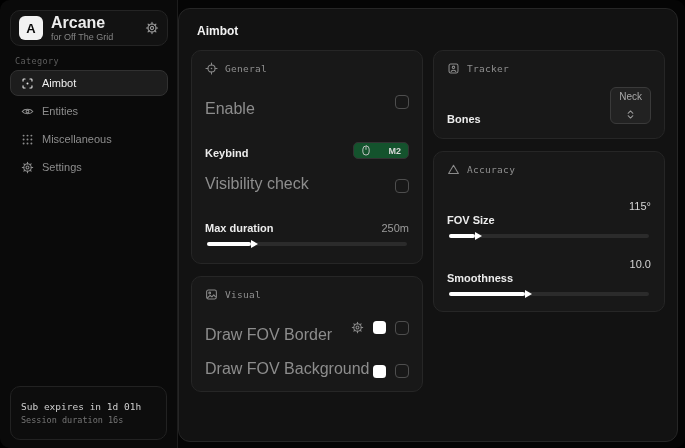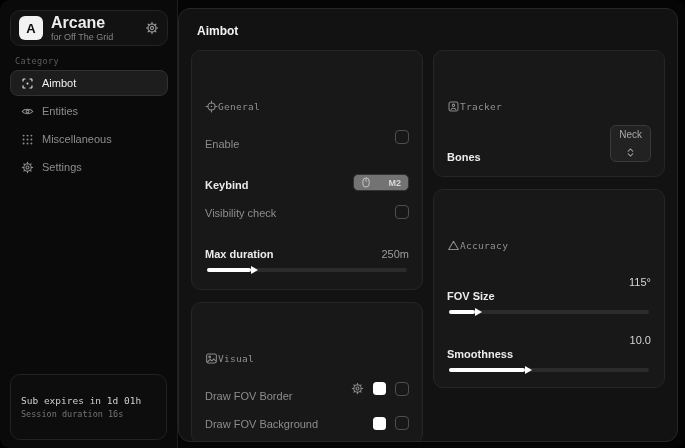--- a/index.html
+++ b/index.html
@@ -18,48 +18,48 @@
 
   .category-label { position:absolute; left:15px; top:56px; font-family:"DejaVu Sans Mono", monospace; font-size:8.5px; color:#5e5e5e; letter-spacing:.4px; }
 
   .nav { position:absolute; left:10px; top:70px; width:158px; }
   .nav-item { height:26px; display:flex; align-items:center; gap:8px; padding:0 10px; border-radius:8px; margin-bottom:2px; color:#8d8d8d; font-size:11px; cursor:pointer; border:1px solid transparent; }
   .nav-item.selected { background:#1d1d1d; border-color:#313131; color:#f0f0f0; }
   .nav-icon { width:13px; height:13px; flex:0 0 auto; }
   .nav-item .nav-icon { color:#8d8d8d; }
   .nav-item.selected .nav-icon { color:#e8e8e8; }
 
-  .side-footer { position:absolute; left:10px; right:10px; bottom:8px; border:1px solid #222; border-radius:10px; padding:20px 10px; background:#0d0d0d; }
+  .side-footer { position:absolute; left:10px; right:10px; bottom:8px; border:1px solid #222; border-radius:10px; padding:14px 10px; background:#0d0d0d; }
   .side-footer .l1 { font-family:"DejaVu Sans Mono", monospace; font-size:9.5px; color:#cfcfcf; margin-bottom:3px; }
   .side-footer .l2 { font-family:"DejaVu Sans Mono", monospace; font-size:8.5px; color:#757575; }
 
   
   .main { position:absolute; left:178px; top:8px; right:7px; bottom:6px; background:#121212; border:1px solid #262626; border-radius:12px; overflow:hidden; }
   .main-title { padding:15px 0 12px 18px; font-size:12px; font-weight:bold; color:#f2f2f2; }
   .content { display:grid; grid-template-columns:1fr 1fr; column-gap:10px; padding:0 12px; align-items:start; }
   .col { display:flex; flex-direction:column; gap:12px; }
 
   .card { background:#181818; border:1px solid #262626; border-radius:10px; padding:11px 13px 13px; }
-  .card-head { display:flex; align-items:center; margin-bottom:10px;margin-top:38px; }
+  .card-head { display:flex; align-items:center; gap:7px; margin-bottom:10px; }
   .card-head .hicon { width:13px; height:13px; color:#8a8a8a; }
   .card-head .htitle { font-family:"DejaVu Sans Mono", monospace; font-size:9.5px; color:#8f8f8f; letter-spacing:.3px; }
 
   .row { display:flex; align-items:center; justify-content:space-between; min-height:22px; }
   .row + .row { margin-top:1px;align-items:flex-end; }
-  .lbl-dim { font-size:11px; color:#8d8d8d;margin-top:15px; }
+  .lbl-dim { font-size:16px; color:#8d8d8d;margin-top:15px; }
   .lbl-strong { font-size:11px; font-weight:bold; color:#ececec;margin-top:28px; }
   .val { font-size:11px; color:#9c9c9c; }
   .val-bright { font-size:11px; color:#d4d4d4; }
 
   .checkbox { width:14px; height:14px; border:1.5px solid #4e4e4e; border-radius:4px; background:transparent; cursor:pointer; flex:0 0 auto; }
   .swatch { width:13px; height:13px; border-radius:3.5px; cursor:pointer; flex:0 0 auto; }
   .row-right { display:flex; align-items:center; gap:9px; }
   .mini-gear { width:13px; height:13px; color:#8a8a8a; cursor:pointer; }
 
-  .kb-badge { display:flex; align-items:center; gap:17px; background:#737373; border:1px solid #333; border-radius:5px; padding:2px 7px; cursor:pointer; }
+  .kb-badge { display:flex; align-items:center; gap:17px; background:#14532d; border:1px solid #333; border-radius:5px; padding:2px 7px; cursor:pointer; }
   .kb-badge .kicon { width:10px; height:11px; color:#c9c9c9; }
   .kb-badge .ktext { font-size:9px; font-weight:bold; color:#d8d8d8; }
 
   .select-btn { display:flex; align-items:center; gap:7px; background:#222; border:1px solid #3a3a3a; border-radius:6px; padding:3px 8px; cursor:pointer;flex-direction:column; }
   .select-btn .stext { font-size:10px; color:#a8a8a8; }
   .select-btn .sicon { width:11px; height:11px; color:#9a9a9a; }
 
   .slider { position:relative; height:4px; background:#2b2b2b; border-radius:2px; margin:8px 2px 4px; cursor:pointer; }
   .slider-fill { position:absolute; left:0; top:0; height:100%; background:#fff; border-radius:2px; }
   .slider-fill::after { content:""; position:absolute; right:-7px; top:50%; transform:translateY(-50%);

